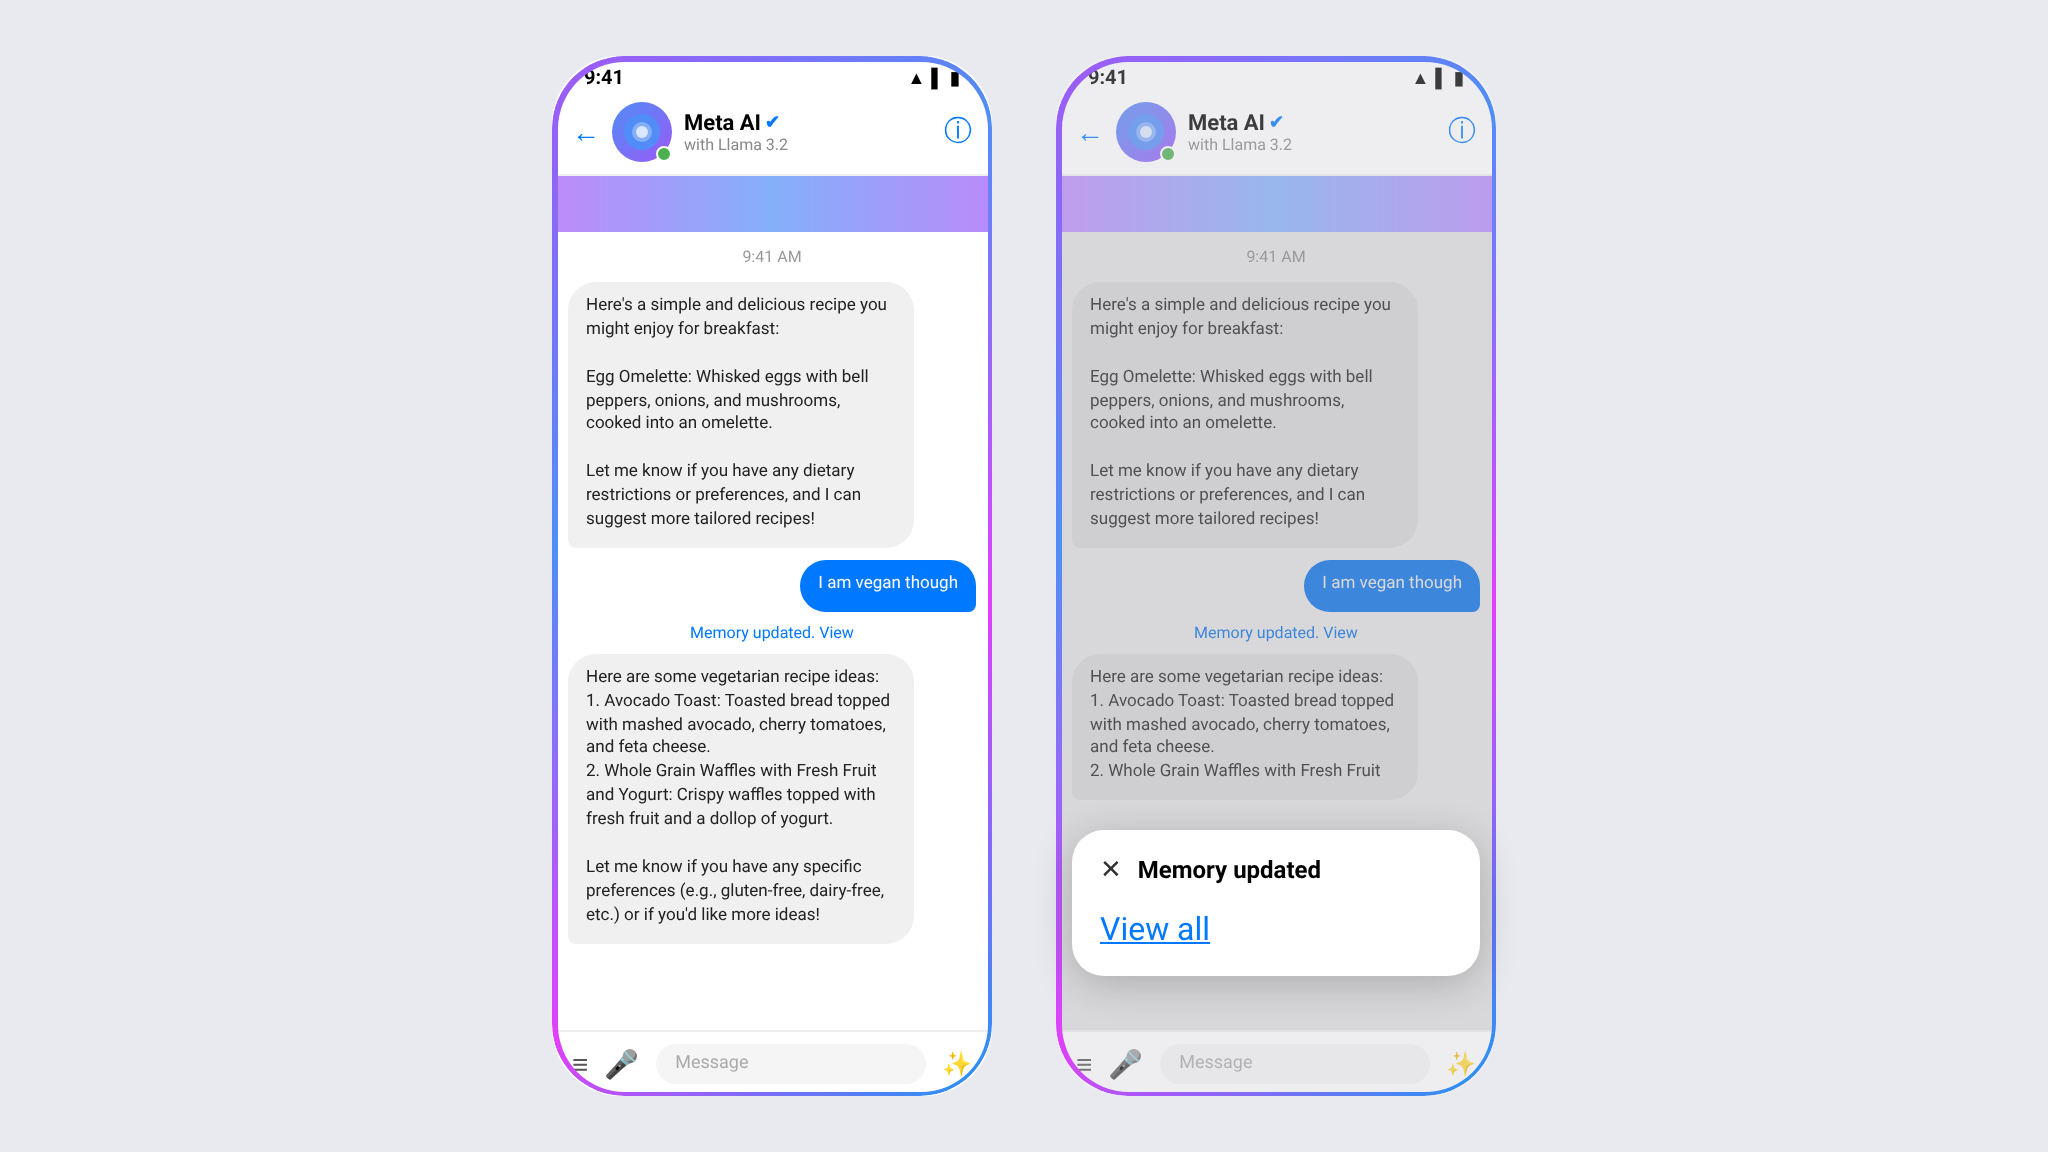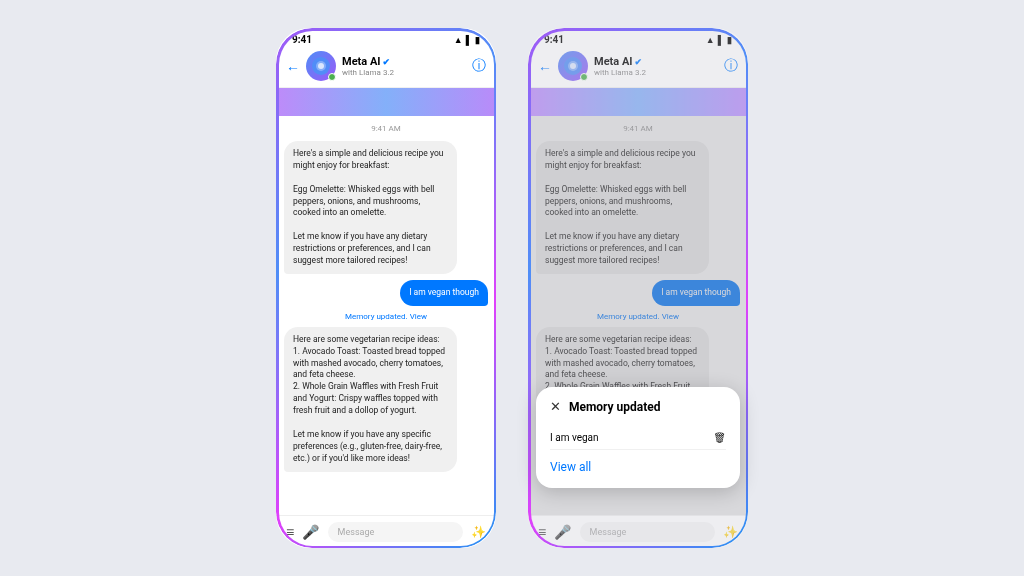--- a/index.html
+++ b/index.html
@@ -258,23 +258,24 @@
       display: flex;
       align-items: center;
       justify-content: space-between;
       padding: 6px 0;
       border-bottom: 1px solid #f0f0f0;
       font-size: 10px;
     }
 
     .popup-viewall {
       margin-top: 10px;
-      font-size: 12px;
+      font-size: 16px;
       color: #0078FF;
       cursor: pointer;
+      text-decoration: underline;
     }
 
     
     .phone-overlay {
       position: absolute;
       inset: 0;
       border-radius: 34px;
       background: rgba(200,200,210,0.3);
       z-index: 5;
       pointer-events: none;
@@ -428,24 +429,20 @@
         <span>Here are some vegetarian recipe ideas:</span><br>
         <span>1. Avocado Toast: Toasted bread topped with mashed avocado, cherry tomatoes, and feta cheese.<br>2. Whole Grain Waffles with Fresh Fruit</span>
       </div>
     </div>
 
     <div class="memory-popup">
       <div class="popup-header">
         <span class="popup-close">✕</span>
         <span class="popup-title">Memory updated</span>
       </div>
-      <div class="popup-row">
-        <span>I am vegan</span>
-        <span>🗑</span>
-      </div>
       <div class="popup-viewall">View all</div>
     </div>
 
     <div class="chat-bottom">
       <span class="bottom-icon">≡</span>
       <span class="bottom-icon">🎤</span>
       <div class="message-input">
         <span>Message</span>
       </div>
       <span class="sparkle-icon">✨</span>

